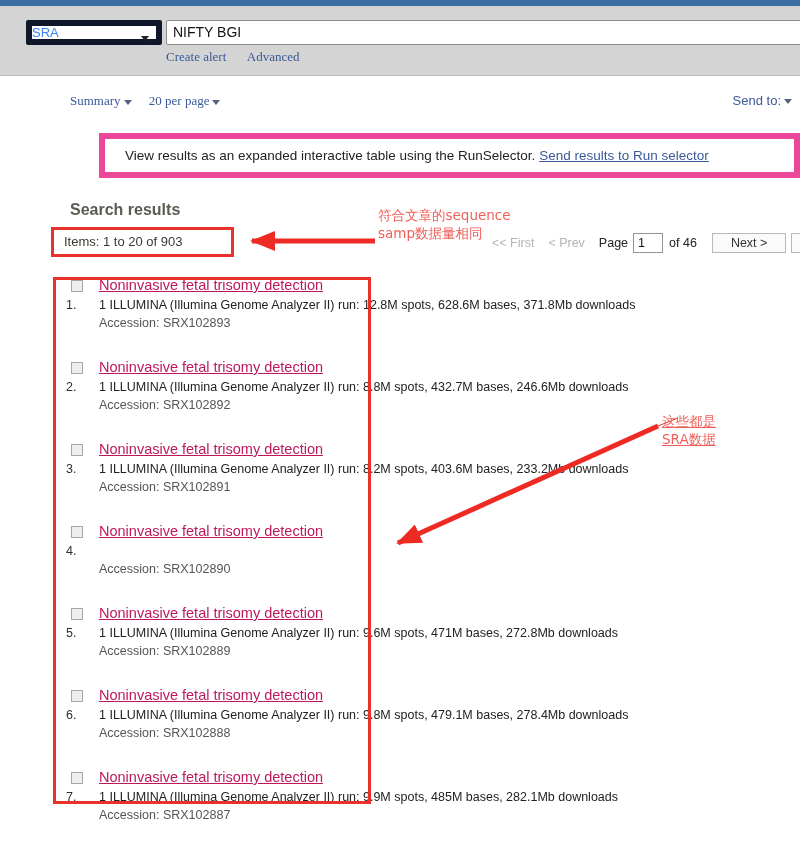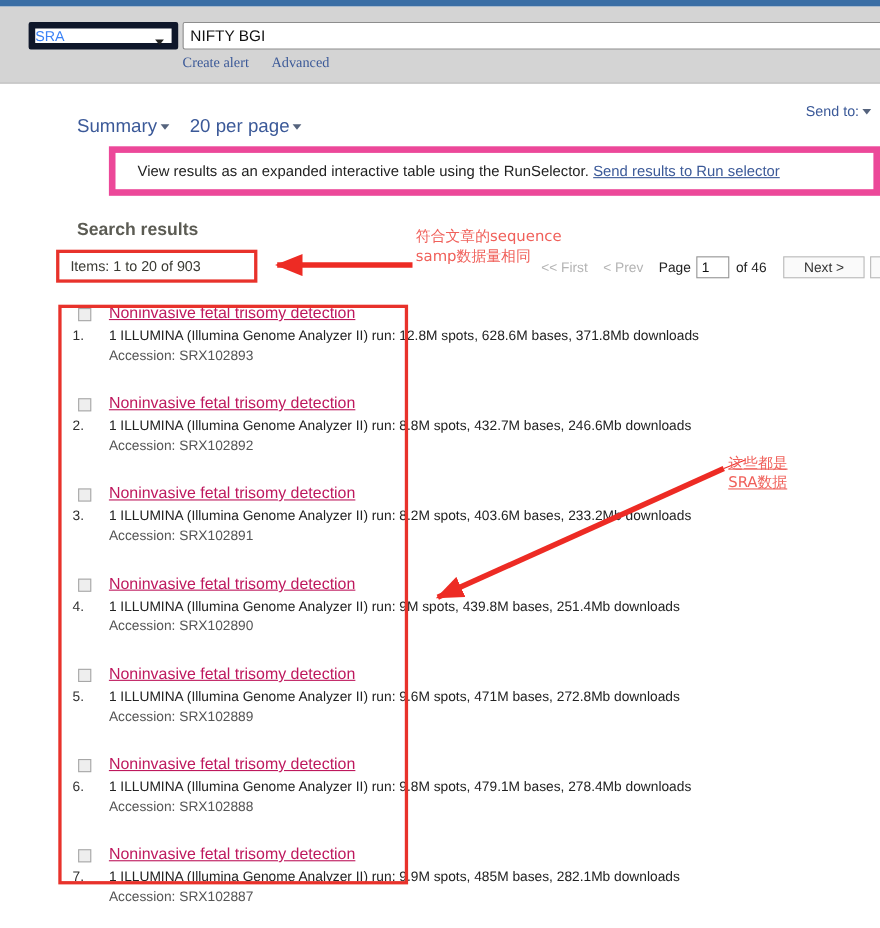--- a/index.html
+++ b/index.html
@@ -59,21 +59,21 @@
     white-space:nowrap; overflow:hidden;
   }
 
   .hdr-links { position:absolute; left:166px; top:49px; font-size:13px;font-family:Liberation Serif, serif; }
   .hdr-links a {
     color:#3b5998; text-decoration:none; margin-right:18px; cursor:pointer;
   }
 
   
   .toolbar { position:absolute; left:0; top:93px; width:800px; height:22px; }
-  .tb-left { position:absolute; left:70px; top:12px; font-size:17px; color:#3b5998; }
+  .tb-left { position:absolute; left:70px; top:0; font-size:13px; color:#3b5998;font-family:Liberation Serif, serif; }
   .tb-left .item { margin-right:14px; cursor:pointer; display:inline-block; }
   .tb-right { position:absolute; right:8px; top:0; font-size:13px; color:#3b5998; cursor:pointer; }
   .dcaret {
     display:inline-block; width:0;height:0; margin-left:3px;
     border-left:4px solid transparent;
     border-right:4px solid transparent;
     border-top:5px solid #55637d;
     vertical-align:middle;
   }
 
@@ -255,21 +255,20 @@
       <div class="r-num">3.</div>
       <a class="r-title">Noninvasive fetal trisomy detection</a>
       <div class="r-meta">1 ILLUMINA (Illumina Genome Analyzer II) run: 8.2M spots, 403.6M bases, 233.2Mb downloads</div>
       <div class="r-acc">Accession: SRX102891</div>
     </div>
 
     <div class="result-item">
       <div class="r-checkbox"></div>
       <div class="r-num">4.</div>
       <a class="r-title">Noninvasive fetal trisomy detection</a>
-      <div class="r-meta">1 ILLUMINA (Illumina Genome Analyzer II) run: 9M spots, 439.8M bases, 251.4Mb downloads</div>
       <div class="r-acc">Accession: SRX102890</div>
     </div>
 
     <div class="result-item">
       <div class="r-checkbox"></div>
       <div class="r-num">5.</div>
       <a class="r-title">Noninvasive fetal trisomy detection</a>
       <div class="r-meta">1 ILLUMINA (Illumina Genome Analyzer II) run: 9.6M spots, 471M bases, 272.8Mb downloads</div>
       <div class="r-acc">Accession: SRX102889</div>
     </div>

